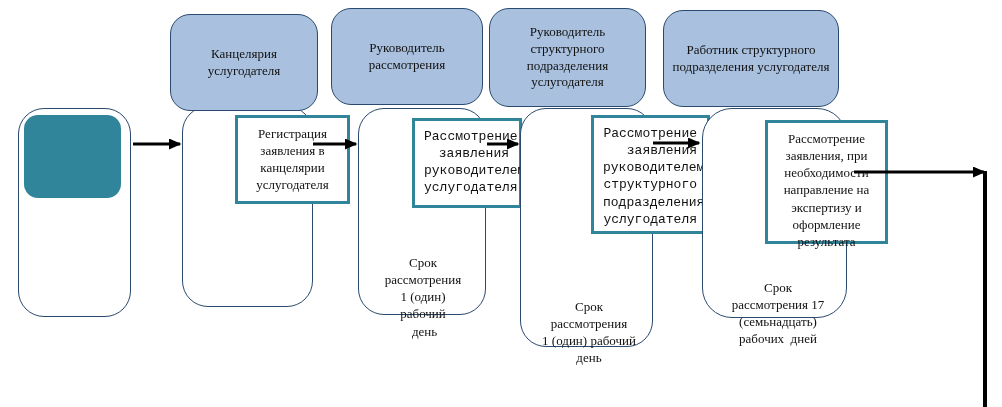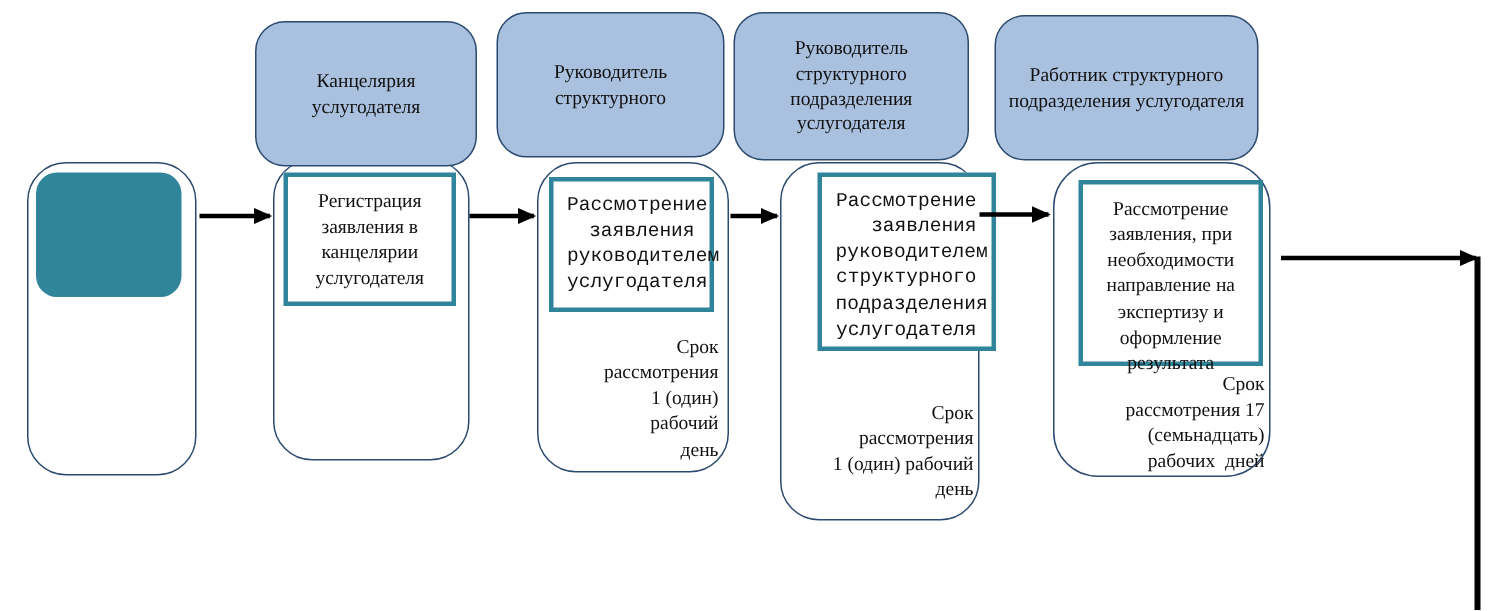--- a/index.html
+++ b/index.html
@@ -18,44 +18,45 @@
   
   .lane{
     position:absolute;z-index:1;box-sizing:border-box;
     background:#ffffff;border:1.4px solid #2b4a6f;border-radius:26px;
   }
   
   .pbox{
     position:absolute;box-sizing:border-box;background:#ffffff;
     border:3px solid #31859b;font-size:13px;line-height:1.32;
     padding:7px 4px 0 4px;
+    margin-left:46px;
   }
   .pbox.left{text-align:right;padding-left:9px;padding-right:10px;font-family:Liberation Mono, monospace;}
   .pbox.center{text-align:center;}
   
   .startshape{
     position:absolute;background:#31859b;border-radius:14px;
   }
   
   .note{
     position:absolute;font-size:13px;line-height:1.32;
-    white-space:pre-line;text-align:right;
+    white-space:pre-line;text-align:center;margin-top:32px;
   }
   .arrows{position:absolute;left:0;top:0;z-index:2;}
 </style>
 </head>
 <body>
 
 <div class="canvas">
 
   <div class="hdr" style="left:170px;top:14px;width:148px;height:97px">
     <span>Канцелярия услугодателя</span>
   </div>
   <div class="hdr" style="left:331px;top:8px;width:152px;height:97px">
-    <span>Руководитель структурного</span>
+    <span>Руководитель рассмотрения</span>
   </div>
   <div class="hdr" style="left:489px;top:8px;width:157px;height:99px">
     <span>Руководитель структурного подразделения услугодателя</span>
   </div>
   <div class="hdr" style="left:663px;top:10px;width:176px;height:97px">
     <span>Работник структурного подразделения услугодателя</span>
   </div>
 
   <div class="lane" style="left:18px;top:108px;width:113px;height:209px">
     <div class="startshape" style="left:5px;top:6px;width:97px;height:83px"></div>

